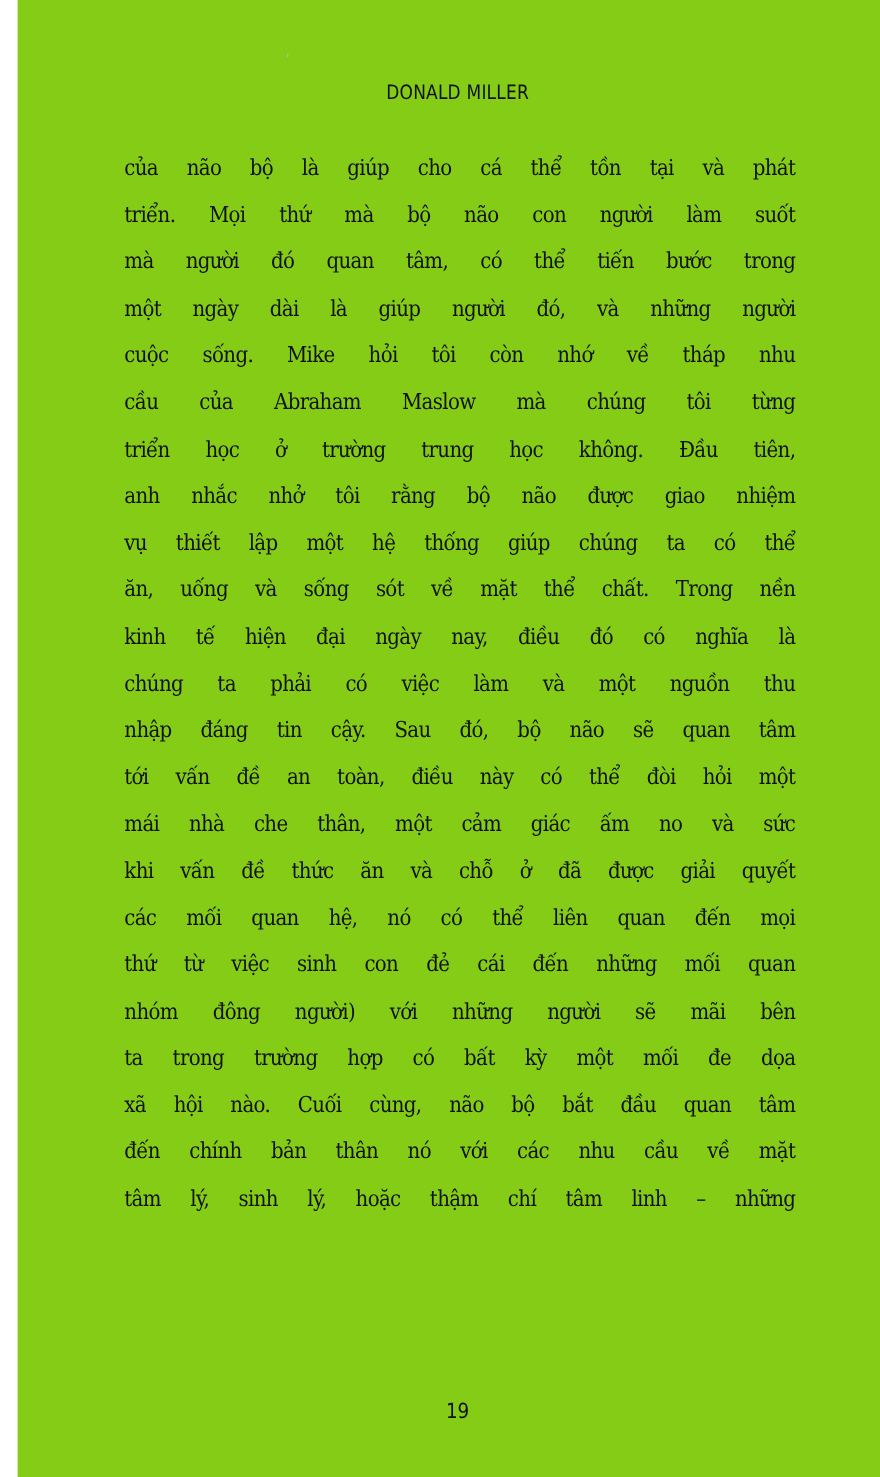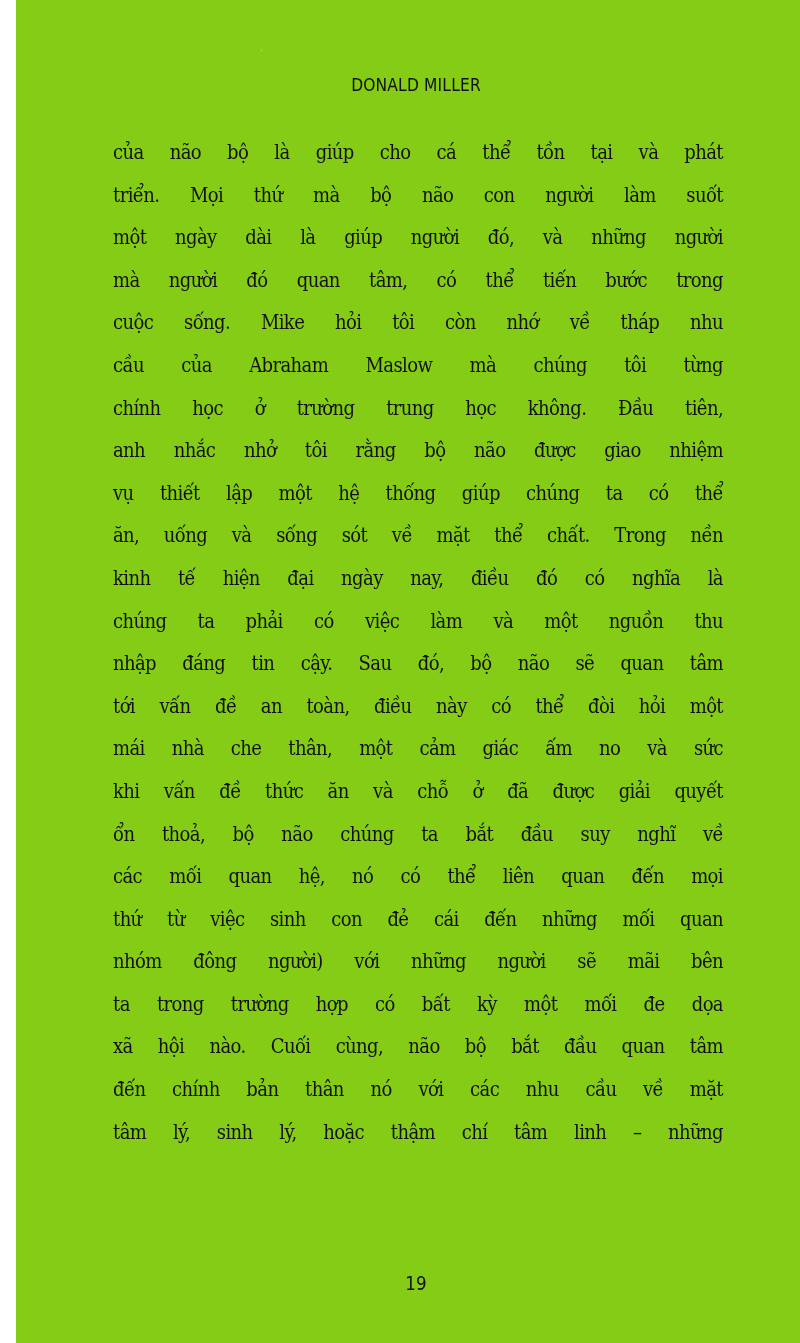--- a/index.html
+++ b/index.html
@@ -85,35 +85,34 @@
 <body>
 
 <div class="page">
   <div class="speck"></div>
 
   <div class="running-head">DONALD MILLER</div>
 
   <div class="body-text">
     <span class="line"><span class="line-inner">của não bộ là giúp cho cá thể tồn tại và phát</span></span>
     <span class="line"><span class="line-inner">triển. Mọi thứ mà bộ não con người làm suốt</span></span>
+    <span class="line"><span class="line-inner">mà người đó quan tâm, có thể tiến bước trong</span></span>
     <span class="line"><span class="line-inner">một ngày dài là giúp người đó, và những người</span></span>
-    <span class="line"><span class="line-inner">mà người đó quan tâm, có thể tiến bước trong</span></span>
     <span class="line"><span class="line-inner">cuộc sống. Mike hỏi tôi còn nhớ về tháp nhu</span></span>
     <span class="line"><span class="line-inner">cầu của Abraham Maslow mà chúng tôi từng</span></span>
-    <span class="line"><span class="line-inner">chính học ở trường trung học không. Đầu tiên,</span></span>
+    <span class="line"><span class="line-inner">triển học ở trường trung học không. Đầu tiên,</span></span>
     <span class="line"><span class="line-inner">anh nhắc nhở tôi rằng bộ não được giao nhiệm</span></span>
     <span class="line"><span class="line-inner">vụ thiết lập một hệ thống giúp chúng ta có thể</span></span>
     <span class="line"><span class="line-inner">ăn, uống và sống sót về mặt thể chất. Trong nền</span></span>
     <span class="line"><span class="line-inner">kinh tế hiện đại ngày nay, điều đó có nghĩa là</span></span>
     <span class="line"><span class="line-inner">chúng ta phải có việc làm và một nguồn thu</span></span>
     <span class="line"><span class="line-inner">nhập đáng tin cậy. Sau đó, bộ não sẽ quan tâm</span></span>
     <span class="line"><span class="line-inner">tới vấn đề an toàn, điều này có thể đòi hỏi một</span></span>
     <span class="line"><span class="line-inner">mái nhà che thân, một cảm giác ấm no và sức</span></span>
     <span class="line"><span class="line-inner">khi vấn đề thức ăn và chỗ ở đã được giải quyết</span></span>
-    <span class="line"><span class="line-inner">ổn thoả, bộ não chúng ta bắt đầu suy nghĩ về</span></span>
     <span class="line"><span class="line-inner">các mối quan hệ, nó có thể liên quan đến mọi</span></span>
     <span class="line"><span class="line-inner">thứ từ việc sinh con đẻ cái đến những mối quan</span></span>
     <span class="line"><span class="line-inner">nhóm đông người) với những người sẽ mãi bên</span></span>
     <span class="line"><span class="line-inner">ta trong trường hợp có bất kỳ một mối đe dọa</span></span>
     <span class="line"><span class="line-inner">xã hội nào. Cuối cùng, não bộ bắt đầu quan tâm</span></span>
     <span class="line"><span class="line-inner">đến chính bản thân nó với các nhu cầu về mặt</span></span>
     <span class="line last"><span class="line-inner">tâm lý, sinh lý, hoặc thậm chí tâm linh – những</span></span>
   </div>
 
   <div class="folio">19</div>

